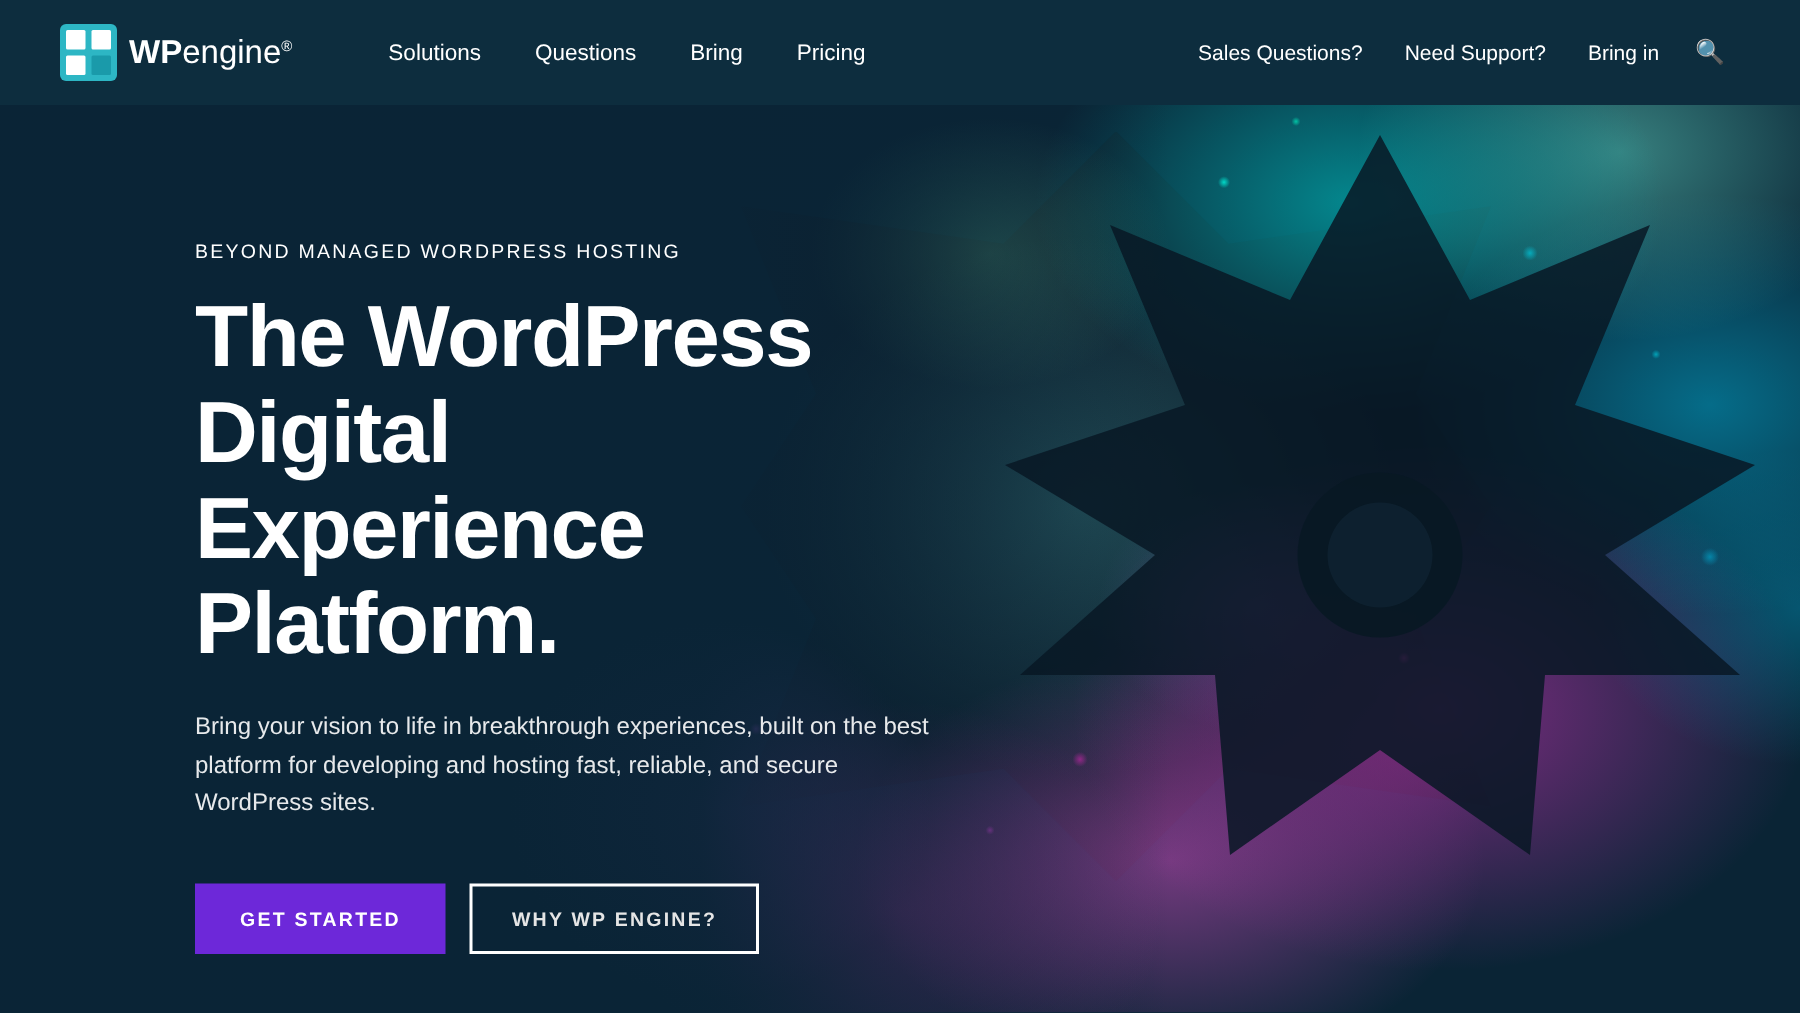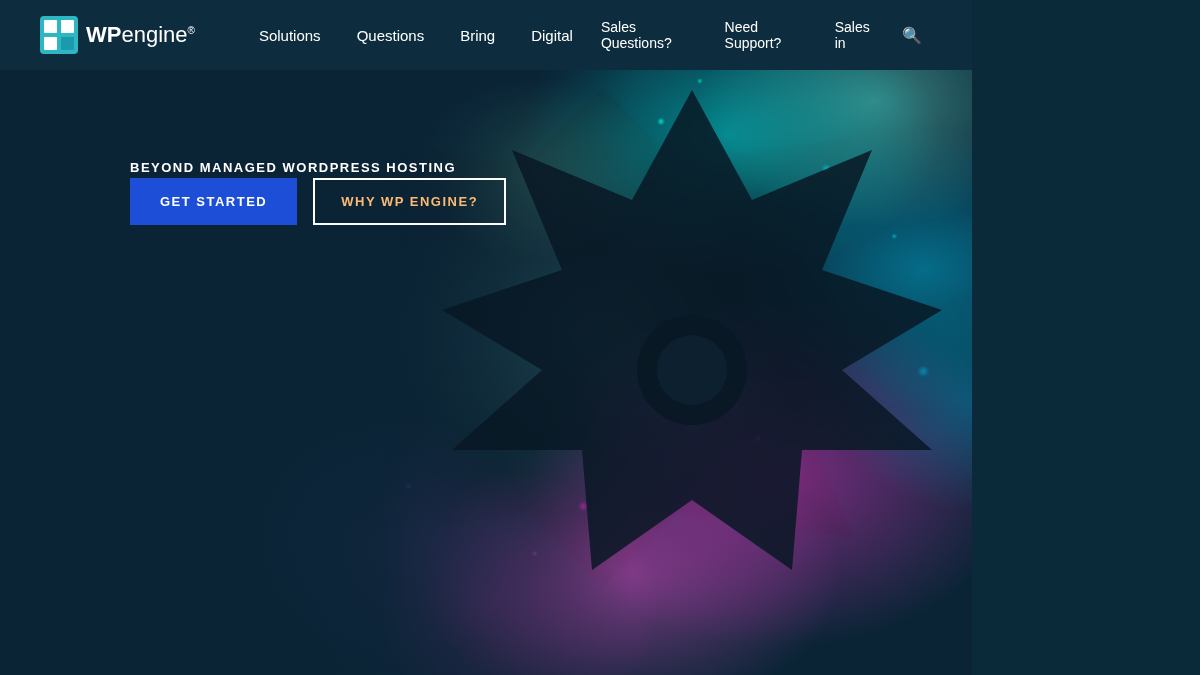--- a/index.html
+++ b/index.html
@@ -87,21 +87,21 @@
       padding: 8px 10px;
       font-size: 16px;
       display: flex;
       align-items: center;
     }
 
     
     .hero {
       position: absolute;
       top: 0; left: 0;
-      width: 972px;
+      width: 1200px;
       height: 675px;
       overflow: hidden;
     }
 
     
     .hero-bg {
       position: absolute;
       top: 0; left: 0;
       width: 100%;
       height: 100%;
@@ -178,25 +178,25 @@
       position: absolute;
       top: 70px;
       left: 0;
       width: 620px;
       padding: 90px 0 0 130px;
       z-index: 5;
     }
 
     .hero-eyebrow {
       font-size: 13px;
-      font-weight: 700;
+      font-weight: 400;
       color: #fff;
       letter-spacing: 1.5px;
       text-transform: uppercase;
-      margin-bottom: 3px;
+      margin-bottom: 18px;
     }
 
     .hero-title {
       font-size: 58px;
       font-weight: 800;
       color: #fff;
       line-height: 1.1;
       margin-bottom: 24px;
       letter-spacing: -1px;
     }
@@ -209,36 +209,36 @@
       margin-bottom: 40px;
     }
 
     .hero-buttons {
       display: flex;
       gap: 16px;
       align-items: center;
     }
 
     .btn-primary {
-      background: #1d4ed8;
+      background: #6d28d9;
       color: #fff;
       border: none;
       padding: 16px 30px;
       font-size: 13px;
       font-weight: 700;
       letter-spacing: 1.5px;
       text-transform: uppercase;
       cursor: pointer;
       text-decoration: none;
       display: inline-block;
     }
 
     .btn-secondary {
       background: transparent;
-      color: #fdba74;
+      color: #e5e5e5;
       border: 2px solid #fff;
       padding: 14px 26px;
       font-size: 13px;
       font-weight: 600;
       letter-spacing: 1.5px;
       text-transform: uppercase;
       cursor: pointer;
       text-decoration: none;
       display: inline-block;
     }
@@ -289,33 +289,38 @@
       </svg>
       <span class="logo-text">
         <strong>WP</strong><span>engine</span><sup style="font-size:10px; vertical-align:super;">®</sup>
       </span>
     </a>
 
     <nav class="main-nav">
       <a href="#">Solutions</a>
       <a href="#">Questions</a>
       <a href="#">Bring</a>
-      <a href="#">Digital</a>
+      <a href="#">Pricing</a>
     </nav>
 
     <div class="header-right">
       <a href="#">Sales Questions?</a>
       <a href="#">Need Support?</a>
-      <a href="#">Sales in</a>
+      <a href="#">Bring in</a>
       <button class="search-btn">
         <span>🔍</span>
       </button>
     </div>
   </header>
 
   <div class="hero-content">
     <p class="hero-eyebrow">BEYOND MANAGED WORDPRESS HOSTING</p>
+    <h1 class="hero-title">
+      <span>The WordPress Digital</span><br>
+      <span>Experience Platform.</span>
+    </h1>
+    <p class="hero-description">Bring your vision to life in breakthrough experiences, built on the best platform for developing and hosting fast, reliable, and secure WordPress sites.</p>
     <div class="hero-buttons">
       <a href="#" class="btn-primary">GET STARTED</a>
       <a href="#" class="btn-secondary">WHY WP ENGINE?</a>
     </div>
   </div>
 </div>
 
 </body></html>

